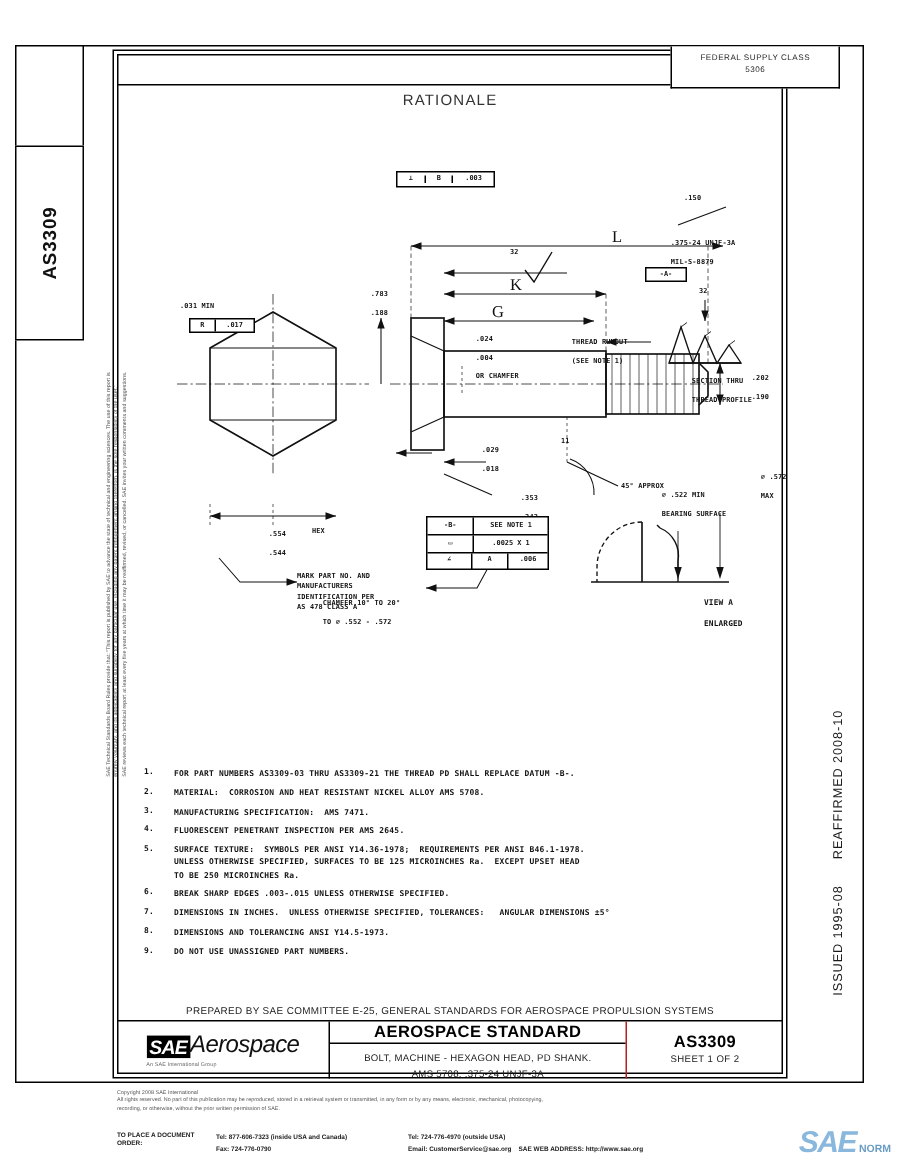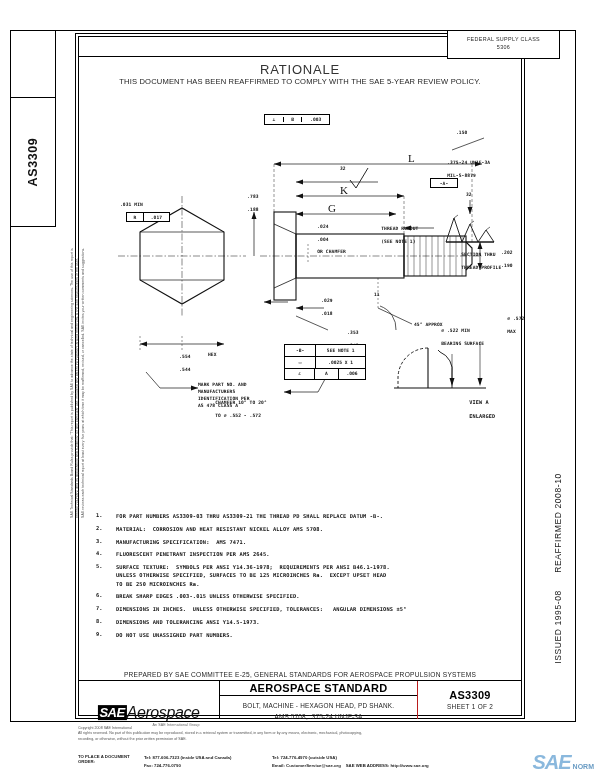--- a/index.html
+++ b/index.html
@@ -108,21 +108,21 @@
     color: #1a1a1a;
   }
   .rv-reaff { top: 48px; transform: translateX(-50%) rotate(-90deg); }
   .rv-iss   { top: 152px; transform: translateX(-50%) rotate(-90deg); }
 
   
   .rationale-title {
     position: absolute;
     left: 0; top: 62px; width: 600px;
     text-align: center;
-    font-size: 13px;
+    font-size: 10px;
     letter-spacing: .8px;
     color: #333;
   }
   .rationale-body {
     position: absolute;
     left: 0; top: 77px; width: 600px;
     text-align: center;
     font-size: 7.6px;
     letter-spacing: .15px;
     color: #222;
@@ -223,21 +223,21 @@
   .tb-docnum {
     font-size: 11px; font-weight: bold;
     padding-top: 8px; letter-spacing: .3px;
     color: #000;
   }
   .tb-sheet { font-size: 6.4px; padding-top: 2px; letter-spacing: .3px; color: #222; }
 
   .logo-wrap {
     position: absolute; left: 50%; top: 50%;
     transform: translate(-50%,-50%);
-    text-align: right; white-space: nowrap; margin-top: 15px;
+    text-align: left; white-space: nowrap;
   }
   .logo-sae {
     display: inline-block;
     background: #000; color: #fff;
     font-weight: bold; font-size: 13px;
     font-style: italic;
     padding: 0 2px; letter-spacing: -.5px;
     vertical-align: middle;
   }
   .logo-aero {
@@ -308,21 +308,20 @@
     <div>SAE reviews each technical report at least every five years at which time it may be reaffirmed, revised, or cancelled. SAE invites your written comments and suggestions.</div>
   </div>
 
   <div class="right-vert">
     <div class="rv-reaff">REAFFIRMED 2008-10</div>
     <div class="rv-iss">ISSUED 1995-08</div>
   </div>
 
   <div class="rationale-sep"></div>
   <div class="rationale-title">RATIONALE</div>
-  <div class="rationale-body">THIS DOCUMENT HAS BEEN REAFFIRMED TO COMPLY WITH THE SAE 5-YEAR REVIEW POLICY.</div>
 
   <div class="drawing">
     <svg width="444" height="400" viewBox="0 0 444 400">
       <g stroke="#111" fill="none" stroke-width="1">
 
         <polygon points="62,140 104,116 146,140 146,188 104,212 62,188" stroke-width="1.1"></polygon>
 
         <path d="M62,140 L146,140 M62,188 L146,188" stroke-width="0.7"></path>
 
         <path d="M40,164 L168,164" stroke-width="0.5" stroke-dasharray="7,2,1.5,2"></path>

